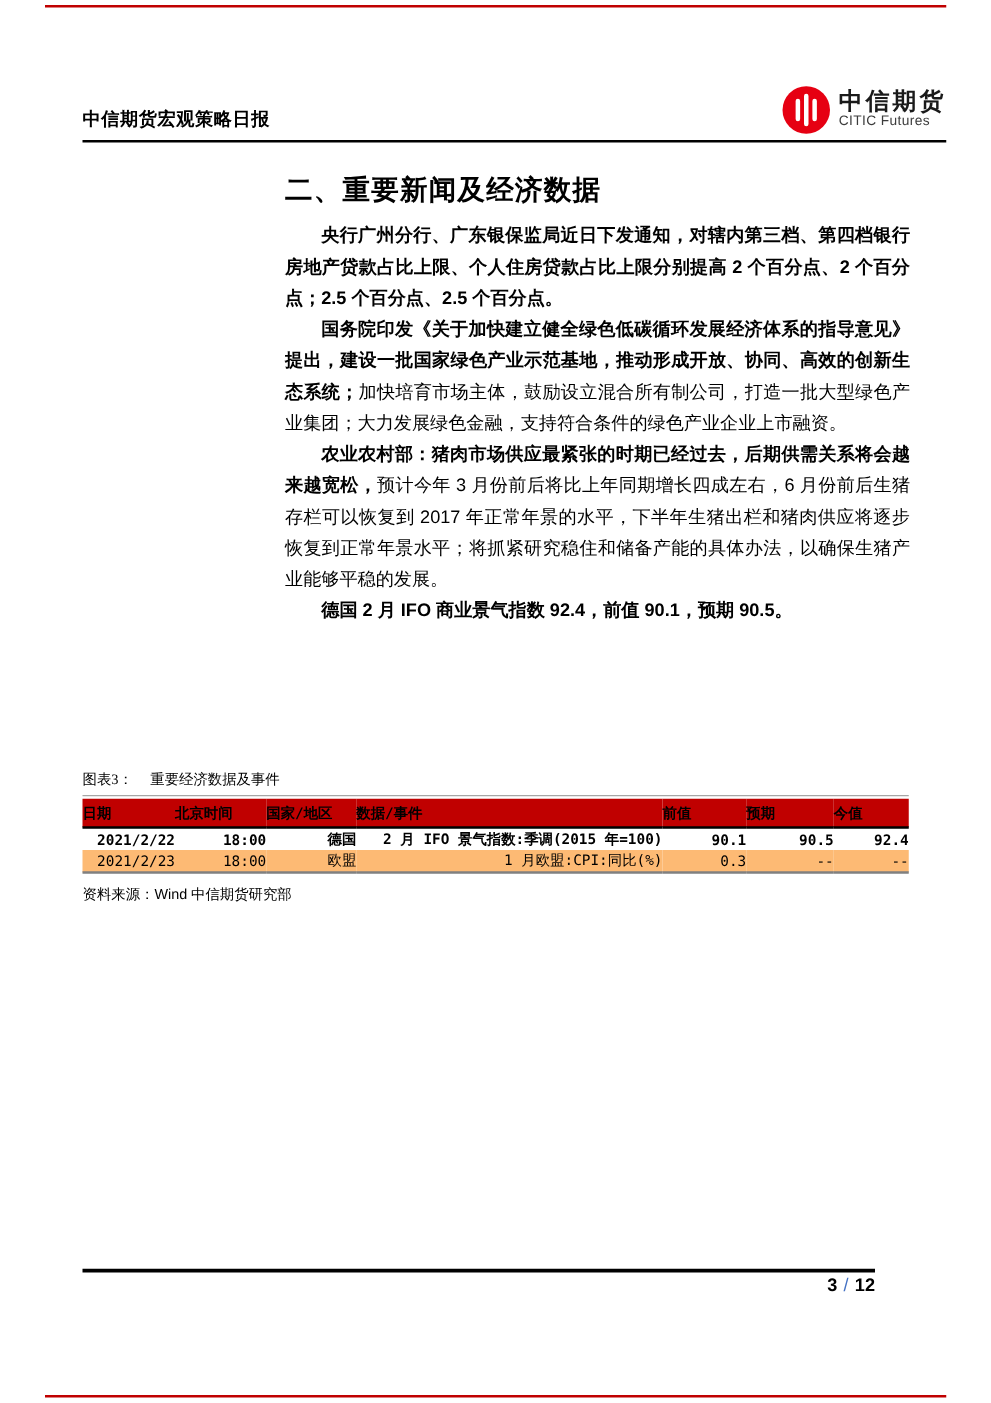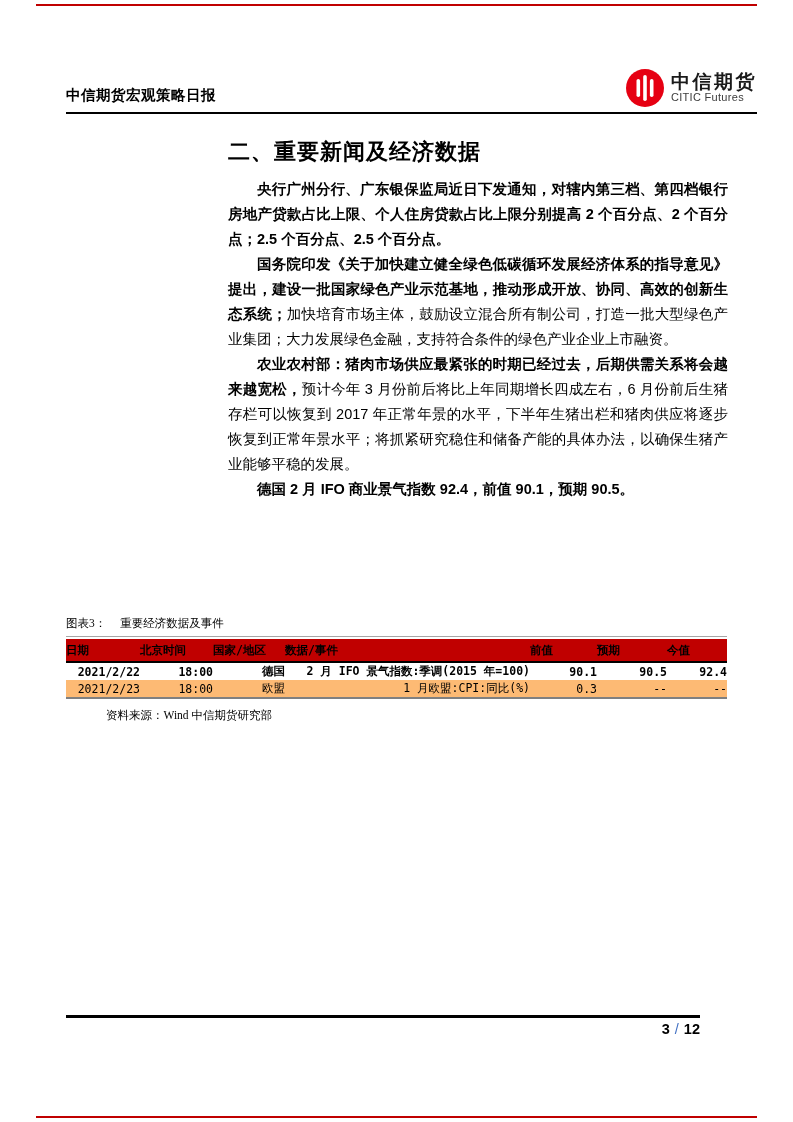--- a/index.html
+++ b/index.html
@@ -33,21 +33,21 @@
        font-family:"DejaVu Sans Mono","Liberation Sans",sans-serif;font-size:11.5px;
        border-bottom:2px solid #808080;}
   table.econ th{background:#C00000;color:#000;font-weight:bold;height:22px;
        border-bottom:2px solid #000;padding:0;text-align:left;}
   table.econ td{height:17px;padding:0;text-align:right;vertical-align:middle;}
   tr.row-bold td{font-weight:bold;background:#ffffff;}
   tr.row-pink td{background:#fdba74;}
   .col-date{width:74px;} .col-time{width:73px;} .col-ctry{width:72px;}
   .col-data{width:245px;} .col-prev{width:67px;} .col-exp{width:70px;} .col-cur{width:60px;}
   .source{margin-top:9px;font-size:11.5px;
-       font-family:Liberation Serif, serif;margin-left:40px;}
+       font-family:Liberation Sans, sans-serif;}
 
   
   .footer-rule{position:absolute;left:66px;top:1015px;width:634px;height:2.5px;background:#000;}
   .page-num{position:absolute;left:66px;top:1021px;width:634px;text-align:right;
        font-size:14.5px;font-weight:bold;}
   .page-num .slash{color:#4472C4;margin:0 5px;font-weight:normal;}
 </style>
 </head>
 <body>
 

